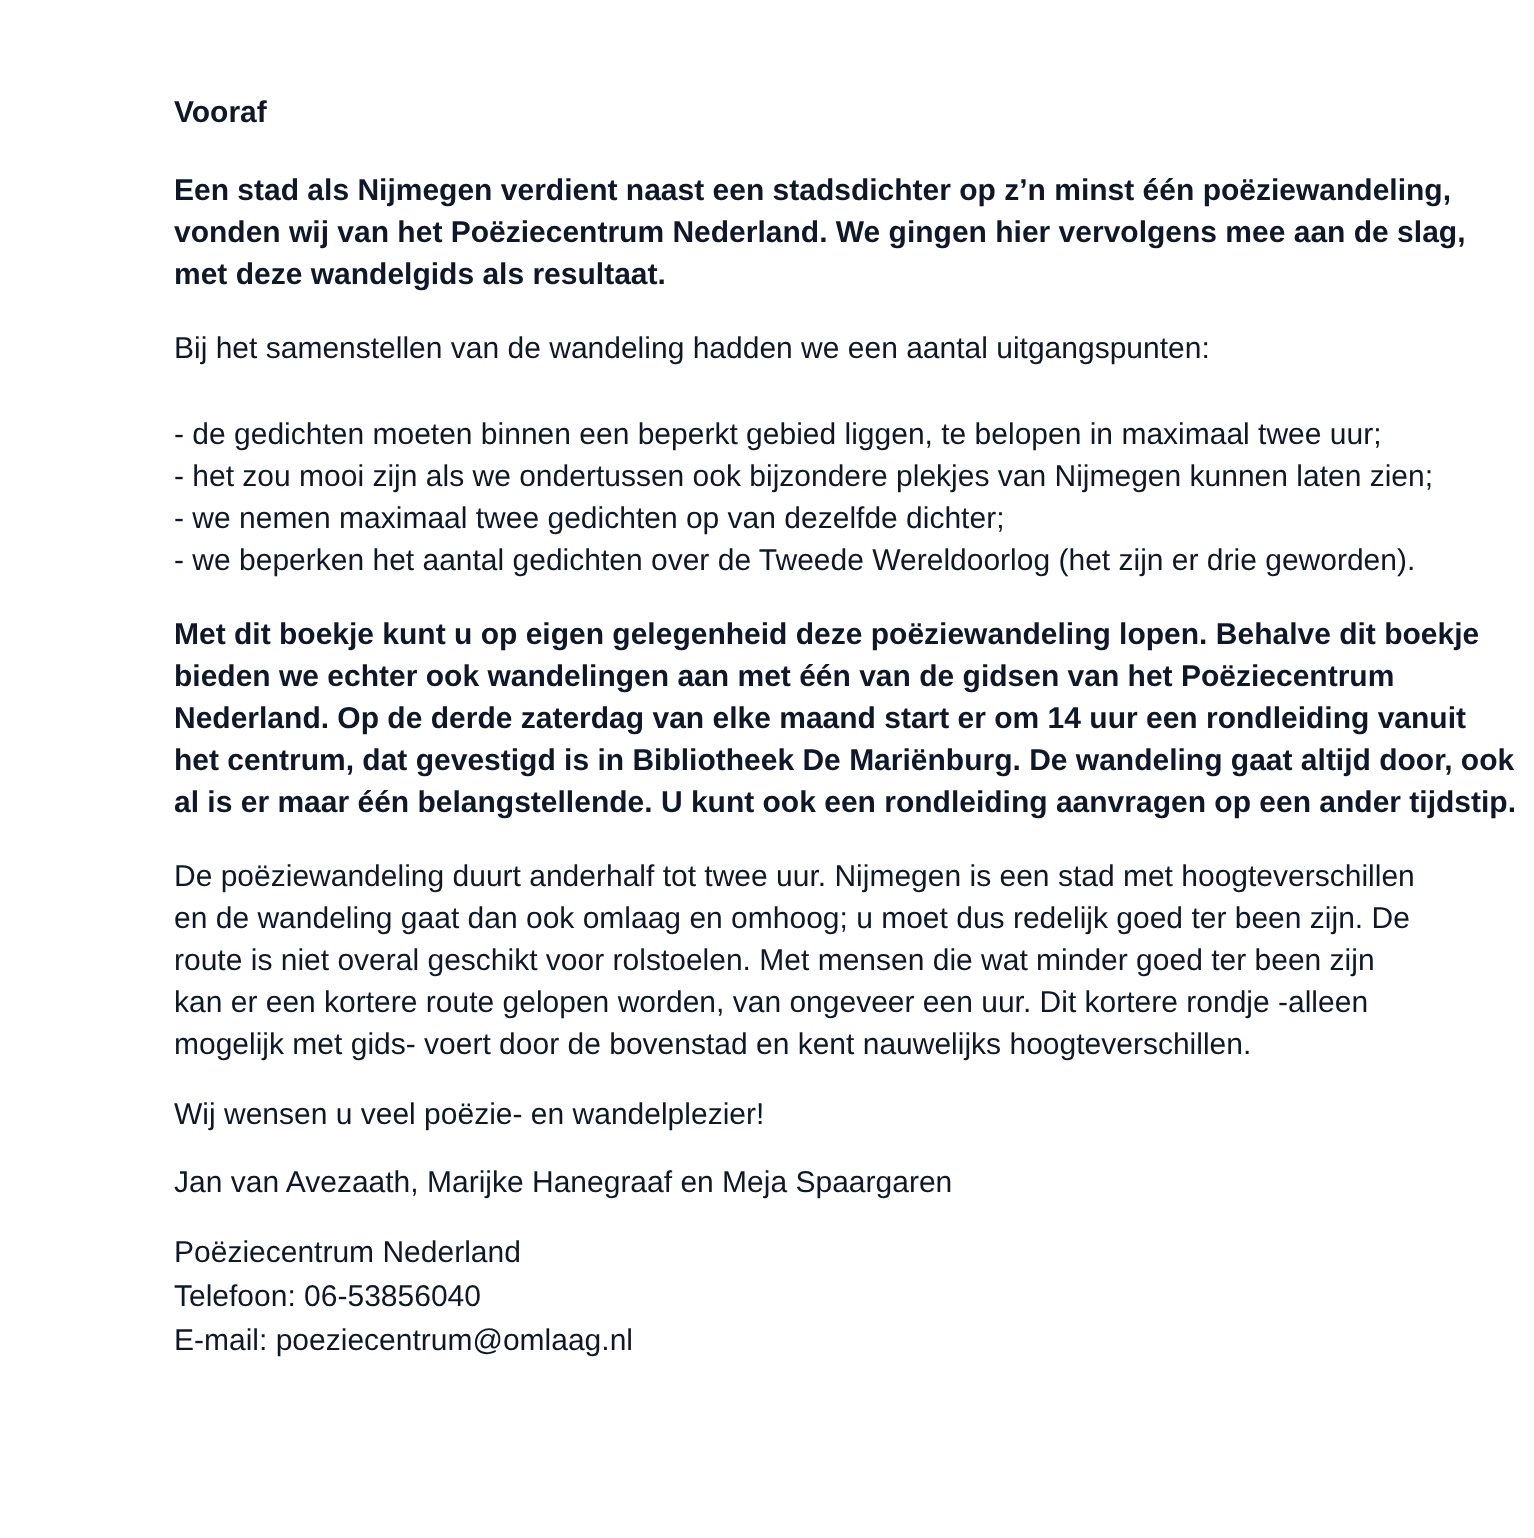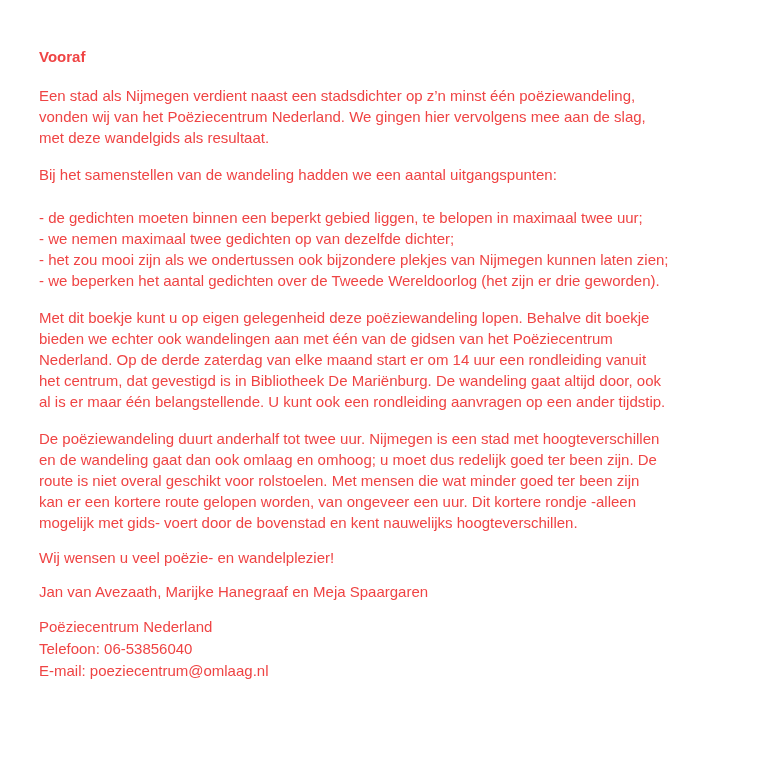--- a/index.html
+++ b/index.html
@@ -9,37 +9,37 @@
   }
   body {
     width: 767px;
     height: 769px;
     overflow: hidden;
   }
   .page {
     box-sizing: border-box;
     width: 767px;
     height: 769px;
-    padding: 46px 30px 0 39px;
+    padding: 46px 30px 0 87px;
     font-family: "Liberation Sans", sans-serif;
     font-size: 15px;
     line-height: 21px;
-    color: #ef4444;
+    color: #0f172a;
     background: #ffffff;
   }
   .heading {
     font-size: 15px;
     font-weight: 700;
     margin: 0 0 18px 0;
   }
   .para {
     margin: 0;
     white-space: pre;
   }
-  .mb16 { margin-bottom: 16px; }
+  .mb16 { margin-bottom: 16px; font-weight: bold; }
   .mb22 { margin-bottom: 22px; }
   .mb14 { margin-bottom: 14px; }
   .mb13 { margin-bottom: 13px; }
   .bullet-list {
     margin: 0 0 16px 0;
   }
   .bullet-list .item {
     white-space: pre;
   }
   .contact {
@@ -57,22 +57,22 @@
   <h1 class="heading">Vooraf</h1>
 
   <p class="para mb16">Een stad als Nijmegen verdient naast een stadsdichter op z’n minst één poëziewandeling,
 vonden wij van het Poëziecentrum Nederland. We gingen hier vervolgens mee aan de slag,
 met deze wandelgids als resultaat.</p>
 
   <p class="para mb22">Bij het samenstellen van de wandeling hadden we een aantal uitgangspunten:</p>
 
   <div class="bullet-list">
     <div class="item">- de gedichten moeten binnen een beperkt gebied liggen, te belopen in maximaal twee uur;</div>
+    <div class="item">- het zou mooi zijn als we ondertussen ook bijzondere plekjes van Nijmegen kunnen laten zien;</div>
     <div class="item">- we nemen maximaal twee gedichten op van dezelfde dichter;</div>
-    <div class="item">- het zou mooi zijn als we ondertussen ook bijzondere plekjes van Nijmegen kunnen laten zien;</div>
     <div class="item">- we beperken het aantal gedichten over de Tweede Wereldoorlog (het zijn er drie geworden).</div>
   </div>
 
   <p class="para mb16">Met dit boekje kunt u op eigen gelegenheid deze poëziewandeling lopen. Behalve dit boekje
 bieden we echter ook wandelingen aan met één van de gidsen van het Poëziecentrum
 Nederland. Op de derde zaterdag van elke maand start er om 14 uur een rondleiding vanuit
 het centrum, dat gevestigd is in Bibliotheek De Mariënburg. De wandeling gaat altijd door, ook
 al is er maar één belangstellende. U kunt ook een rondleiding aanvragen op een ander tijdstip.</p>
 
   <p class="para mb14">De poëziewandeling duurt anderhalf tot twee uur. Nijmegen is een stad met hoogteverschillen

